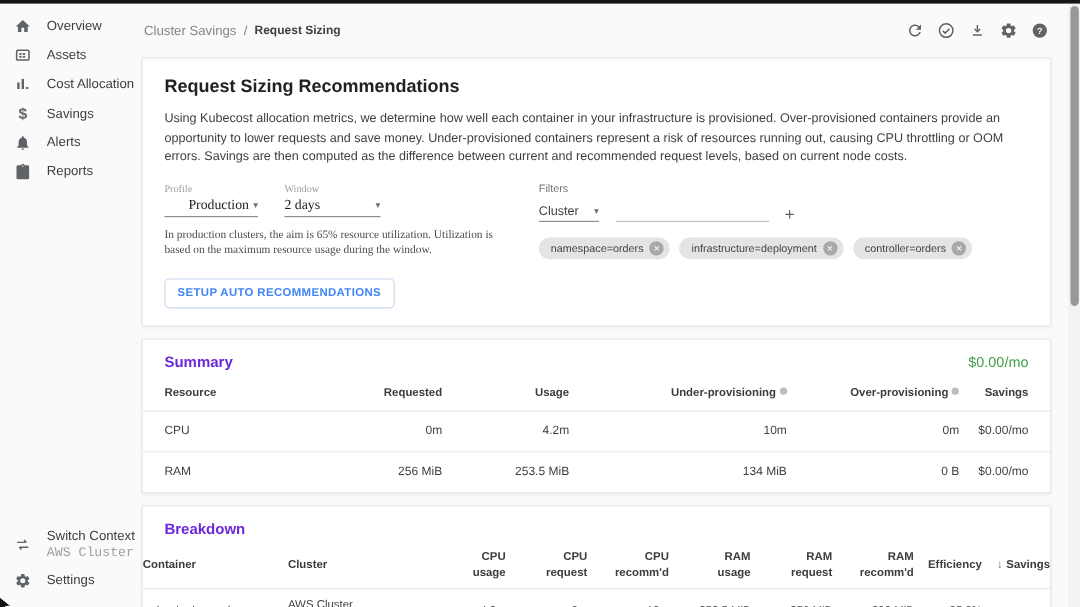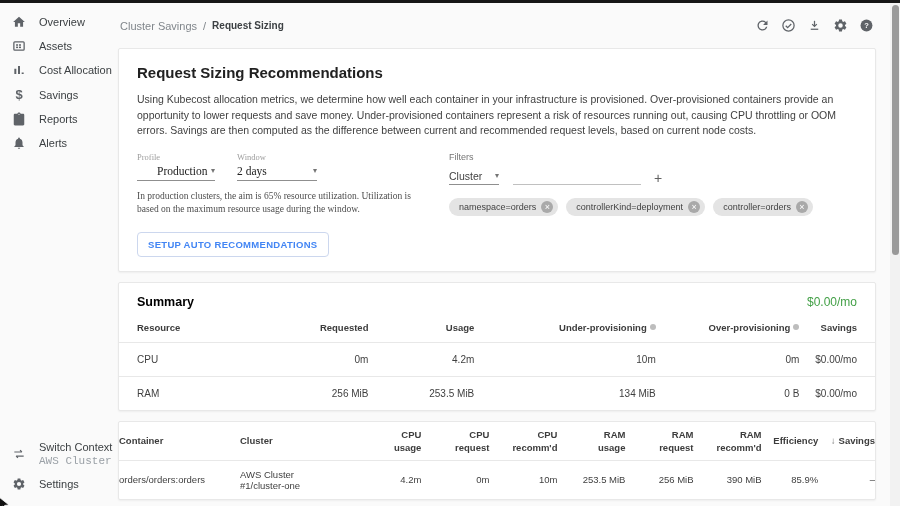--- a/index.html
+++ b/index.html
@@ -59,21 +59,21 @@
   .chip { background:#e4e4e4; border-radius:11px; height:18px; padding:0 5px 0 10px; display:flex;
           align-items:center; gap:5px; font-size:9px; color:#424242; white-space:nowrap; }
   .chip-x { width:12px; height:12px; border-radius:50%; background:#a9a9a9; color:#fff; font-size:9px;
             line-height:12px; text-align:center; cursor:pointer; }
   .setup-btn { margin-top:15px; display:inline-block; border:1px solid #ccd7ee; border-radius:4px;
                background:#fff; color:#4285f4; font-size:9.5px; font-weight:700; letter-spacing:.3px;
                padding:6px 10px; cursor:pointer; }
 
   
   .card-head { display:flex; justify-content:space-between; align-items:center; padding:12px 18px 4px; }
-  .card-title { font-size:12.5px; font-weight:700; color:#000000; }
+  .card-title { font-size:12.5px; font-weight:700; color:#6d28d9; }
   .card-total { font-size:12px; font-weight:500; color:#43a047; }
   table { width:100%; border-collapse:collapse; table-layout:fixed; }
   th { font-size:9.5px; font-weight:700; color:#3c3c3c; text-align:right; padding:9px 0; vertical-align:middle; }
   td { font-size:10px; color:#3f3f3f; text-align:right; padding:11px 0; vertical-align:middle; }
   th:first-child, td:first-child { text-align:left; padding-left:18px; }
   th:last-child, td:last-child { padding-right:18px; }
   tbody tr { border-top:1px solid #e8e8e8; }
   .info-dot { display:inline-block; width:6px; height:6px; border-radius:50%; background:#bdbdbd;
               margin-left:3px; vertical-align:1px; cursor:pointer; }
   .bd table th { padding:6px 0; }
@@ -116,29 +116,29 @@
           <path d="M4 10h3.4v9H4zM10.3 5h3.4v14h-3.4zM16.6 16.2H20V19h-3.4z" stroke="none"></path>
         </svg>
       <span class="side-label">Cost Allocation</span>
     </div>
     <div class="side-item">
       <span class="glyph">$</span>
       <span class="side-label">Savings</span>
     </div>
     <div class="side-item">
       <svg viewBox="0 0 24 24">
+          <path d="M12 22c1.1 0 2-.9 2-2h-4c0 1.1.9 2 2 2zm6-6v-5c0-3.07-1.63-5.64-4.5-6.32V4c0-.83-.67-1.5-1.5-1.5s-1.5.67-1.5 1.5v.68C7.64 5.36 6 7.92 6 11v5l-2 2v1h16v-1l-2-2z" stroke="none"></path>
+        </svg>
+      <span class="side-label">Alerts</span>
+    </div>
+    <div class="side-item">
+      <svg viewBox="0 0 24 24">
           <path d="M19 3h-4.18C14.4 1.84 13.3 1 12 1c-1.3 0-2.4.84-2.82 2H5c-1.1 0-2 .9-2 2v16c0 1.1.9 2 2 2h14c1.1 0 2-.9 2-2V5c0-1.1-.9-2-2-2zm-7 0c.55 0 1 .45 1 1s-.45 1-1 1-1-.45-1-1 .45-1 1-1z" stroke="none"></path>
         </svg>
       <span class="side-label">Reports</span>
-    </div>
-    <div class="side-item">
-      <svg viewBox="0 0 24 24">
-          <path d="M12 22c1.1 0 2-.9 2-2h-4c0 1.1.9 2 2 2zm6-6v-5c0-3.07-1.63-5.64-4.5-6.32V4c0-.83-.67-1.5-1.5-1.5s-1.5.67-1.5 1.5v.68C7.64 5.36 6 7.92 6 11v5l-2 2v1h16v-1l-2-2z" stroke="none"></path>
-        </svg>
-      <span class="side-label">Alerts</span>
     </div>
 
     <div class="side-bottom">
       <div class="side-item">
         <svg viewBox="0 0 24 24" fill="none">
             <path d="M4 8.5h13M17 8.5l-3.2-3.2M20 15.5H7M7 15.5l3.2 3.2" stroke-width="2" fill="none"></path>
           </svg>
         <span class="side-2line">
           <span class="side-label">Switch Context</span>
           <span class="side-sub">AWS Cluster #1</span>
@@ -226,21 +226,21 @@
               </div>
               <input class="filter-input" value="" style="">
               <span class="plus-btn">+</span>
             </div>
             <div class="chips">
               <span class="chip">
                 <span>namespace=orders</span>
                 <span class="chip-x">×</span>
               </span>
               <span class="chip">
-                <span>controllerKind=deployment</span>
+                <span>infrastructure=deployment</span>
                 <span class="chip-x">×</span>
               </span>
               <span class="chip">
                 <span>controller=orders</span>
                 <span class="chip-x">×</span>
               </span>
             </div>
           </div>
         </div>
         <button class="setup-btn">SETUP AUTO RECOMMENDATIONS</button>
@@ -285,20 +285,23 @@
               <td>253.5 MiB</td>
               <td>134 MiB</td>
               <td>0 B</td>
               <td>$0.00/mo</td>
             </tr>
           </tbody>
         </table>
       </section>
 
       <section class="card bd">
+        <div class="card-head">
+          <span class="card-title">Breakdown</span>
+        </div>
         <table>
           <colgroup>
               <col style="width:16%">
               <col style="width:15%">
               <col style="width:9%">
               <col style="width:9%">
               <col style="width:9%">
               <col style="width:9%">
               <col style="width:9%">
               <col style="width:9%">

